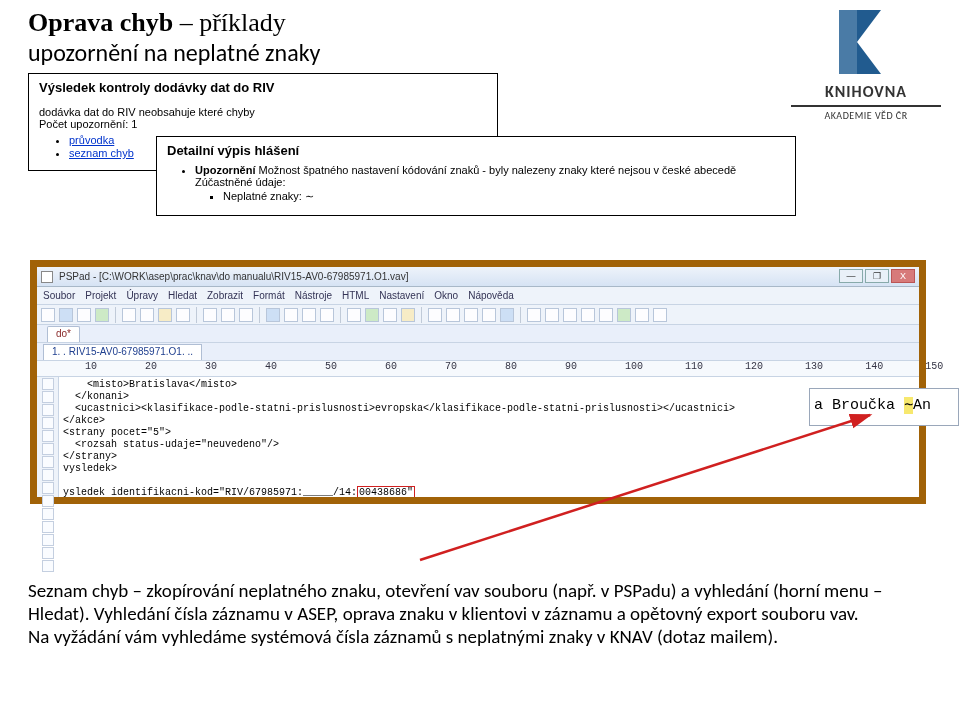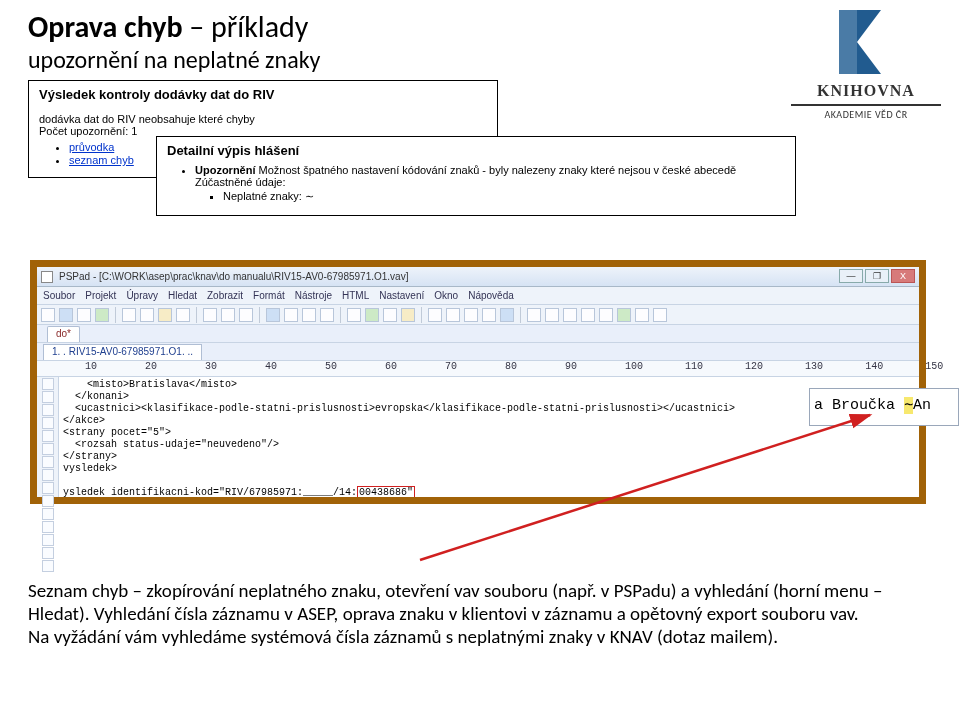--- a/index.html
+++ b/index.html
@@ -6,37 +6,37 @@
   body {
     width: 959px;
     height: 715px;
     background: #fff;
     font-family: Calibri, Arial, sans-serif;
     color: #000;
     position: relative;
     overflow: hidden;
   }
   .slide { padding: 8px 28px; }
-  .title { font-size: 30px; font-weight: 700; }
+  .title { font-size: 26px; font-weight: 700; font-family: Liberation Serif, serif; }
   .subtitle { font-size: 24px; }
   .sep { font-weight: 400; }
 
   
   .logo {
     position: absolute; right: 18px; top: 10px; width: 150px; text-align: center;
   }
   .logo .shape {
     width: 54px; height: 64px; margin: 0 auto 8px auto; position: relative;
   }
   .logo .shape .v1 { position:absolute; left:0; top:0; width:18px; height:64px; background:#4a7ba6; }
   .logo .shape .v2 { position:absolute; left:18px; top:0; width:0; height:0;
     border-top: 32px solid #215b8f; border-right: 24px solid transparent; }
   .logo .shape .v3 { position:absolute; left:18px; bottom:0; width:0; height:0;
     border-bottom: 32px solid #215b8f; border-right: 24px solid transparent; }
-  .logo .knihovna { font-size: 16px; font-weight:700; letter-spacing:1px; color:#333;font-family:Liberation Serif, serif; }
+  .logo .knihovna { font-size: 16px; font-weight:700; letter-spacing:1px; color:#333; }
   .logo .bar { height:2px; background:#333; margin:4px 0 2px 0; }
   .logo .sub { font-size:10px; letter-spacing:0.5px; color:#333; }
 
   
   .result-box {
     margin-top: 6px; border: 1px solid #000; padding: 6px 10px 10px 10px; width: 470px;
     font-family: Arial, sans-serif; font-size: 11px; color:#000; background:#fff;
   }
   .result-box .h { font-weight:700; font-size: 13px; margin-bottom:11px; }
   .result-box ul { margin: 4px 0 0 30px; }

